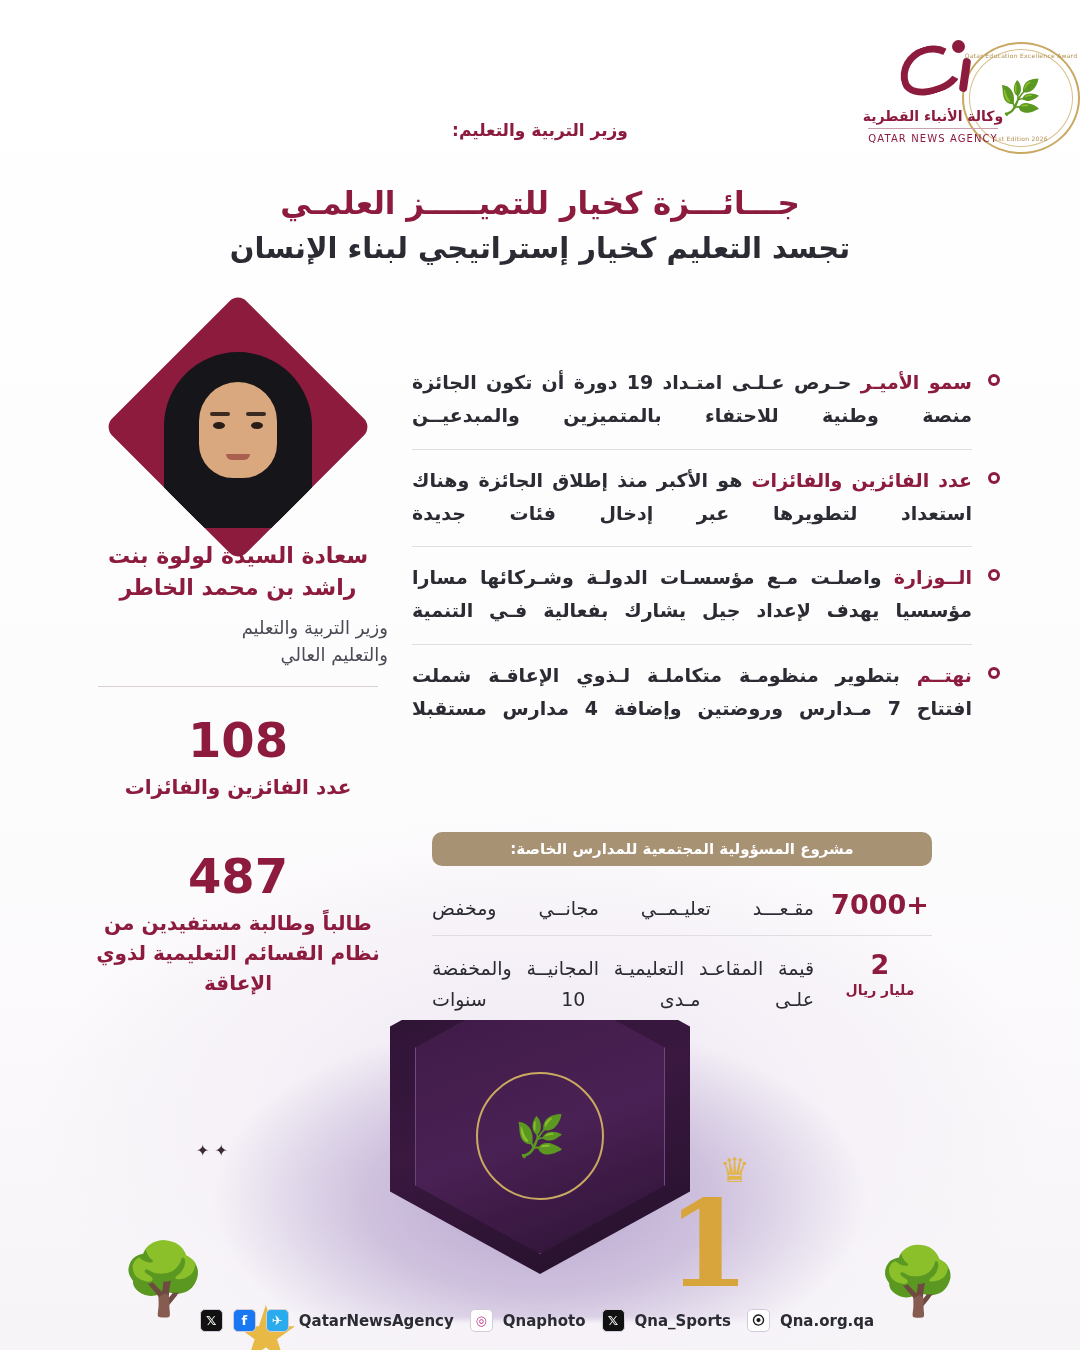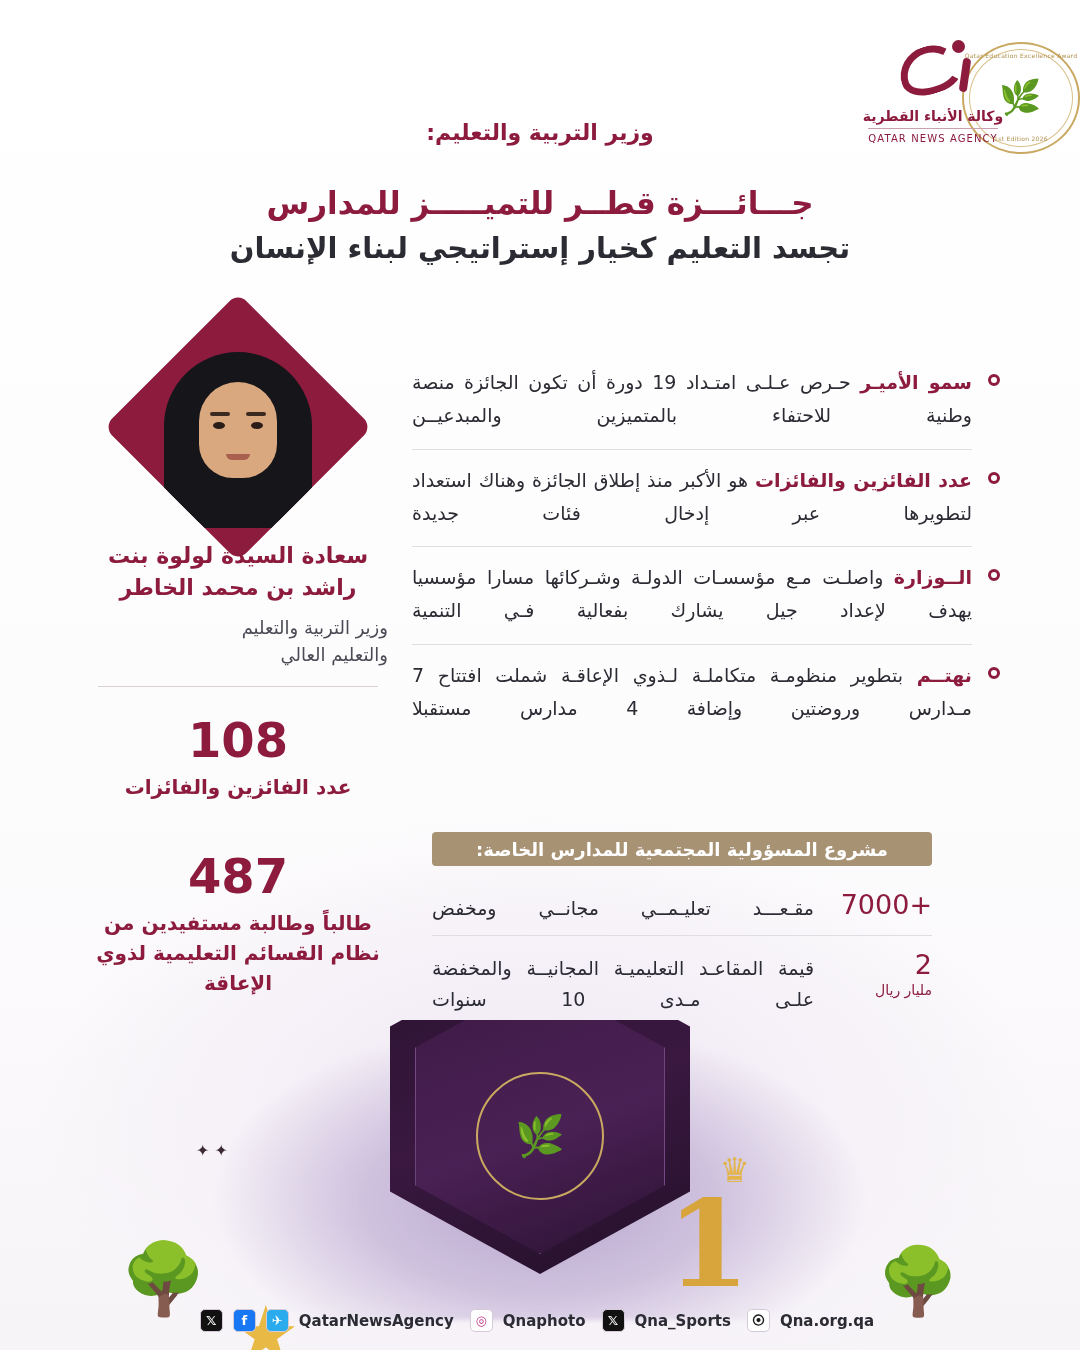--- a/index.html
+++ b/index.html
@@ -64,67 +64,67 @@
     position: absolute; right: 2px; top: 18px; width: 8px; height: 34px;
     background: #8c1b3e; border-radius: 4px; transform: rotate(8deg);
   }
   .qna-ar { font-size: 14px; color: #8c1b3e; font-weight: bold; }
   .qna-en { font-size: 10px; color: #8c1b3e; letter-spacing: 1.1px; margin-top: 2px; }
   .qna-rule { width: 130px; height: 1px; background: #c9a0b0; margin: 4px auto; }
 
   
   .kicker {
     position: absolute; top: 120px; right: 0; left: 0; text-align: center;
-    font-size: 22px; font-weight: bold; color: #8c1b3e;
+    font-size: 17px; font-weight: bold; color: #8c1b3e;
   }
   .headline {
     position: absolute; top: 180px; right: 90px; left: 90px; text-align: center;
     line-height: 1.5;
   }
   .headline .l1 { font-size: 31px; font-weight: bold; color: #8c1b3e; letter-spacing: 0px; }
   .headline .l2 { font-size: 29px; font-weight: bold; color: #2b2b33; }
 
   
   .bullets {
-    position: absolute; top: 352px; right: 108px; width: 560px;
+    position: absolute; top: 352px; right: 108px; width: 560px; font-weight: bold;
   }
   .bullet-row {
     position: relative; padding: 14px 0 16px 0;
     border-bottom: 1px solid #e2dde4;
   }
   .bullet-row:last-of-type { border-bottom: none; }
   .bullet-dot {
     position: absolute; right: -28px; top: 22px;
     width: 12px; height: 12px; border-radius: 50%;
     border: 3px solid #8c1b3e; background: #fff;
   }
   .bullet-text {
     font-size: 19px; line-height: 1.75; color: #2b2b33;
     text-align: justify; text-align-last: justify;
   }
   .bullet-text b { color: #8c1b3e; }
 
   
   .resp-banner {
     position: absolute; top: 832px; right: 148px; width: 500px; height: 34px;
-    background: #a89274; color: #ffffff; font-size: 18px; font-weight: bold;
+    background: #a89274; color: #ffffff; font-size: 15px; font-weight: bold;
     display: flex; align-items: center; justify-content: center;
-    border-radius: 4px;
+    border-radius: 10px;
   }
   .resp-list {
     position: absolute; top: 876px; right: 148px; width: 500px;
   }
   .resp-row {
     display: flex; align-items: flex-start; gap: 14px;
     padding: 12px 0 12px 0; border-bottom: 1px solid #e2dde4;
   }
   .resp-row:last-child { border-bottom: none; }
   .resp-num {
-    font-size: 27px; font-weight: normal; color: #8c1b3e; min-width: 104px;
-    line-height: 1.25;
+    font-size: 27px; font-weight: bold; color: #8c1b3e; min-width: 104px;
+    text-align: center; line-height: 1.25;
   }
   .resp-num .unit { display:block; font-size: 14px; }
   .resp-txt {
     flex: 1; font-size: 19px; line-height: 1.6; color: #2b2b33;
     text-align: justify; text-align-last: justify; padding-top: 5px;
   }
 
   
   .person {
     position: absolute; top: 332px; left: 88px; width: 300px; text-align: center;
@@ -287,21 +287,21 @@
       <div class="bar"></div>
       <div class="dot"></div>
     </div>
     <div class="qna-ar">وكالة الأنباء القطرية</div>
     <div class="qna-rule"></div>
     <div class="qna-en">QATAR NEWS AGENCY</div>
   </div>
 
   <div class="kicker">وزير التربية والتعليم:</div>
   <div class="headline">
-    <div class="l1">جـــائـــزة قطــر للتميـــــز للمدارس</div>
+    <div class="l1">جـــائـــزة كخيار للتميـــــز العلمـي</div>
     <div class="l2">تجسد التعليم كخيار إستراتيجي لبناء الإنسان</div>
   </div>
 
   <div class="bullets">
     <div class="bullet-row">
       <span class="bullet-dot"></span>
       <div class="bullet-text">
         <b>سمو الأميـر</b><span> حـرص عـلـى امتـداد 19 دورة أن تكون الجائزة منصة وطنية للاحتفاء بالمتميزين والمبدعيــن</span>
       </div>
     </div>

